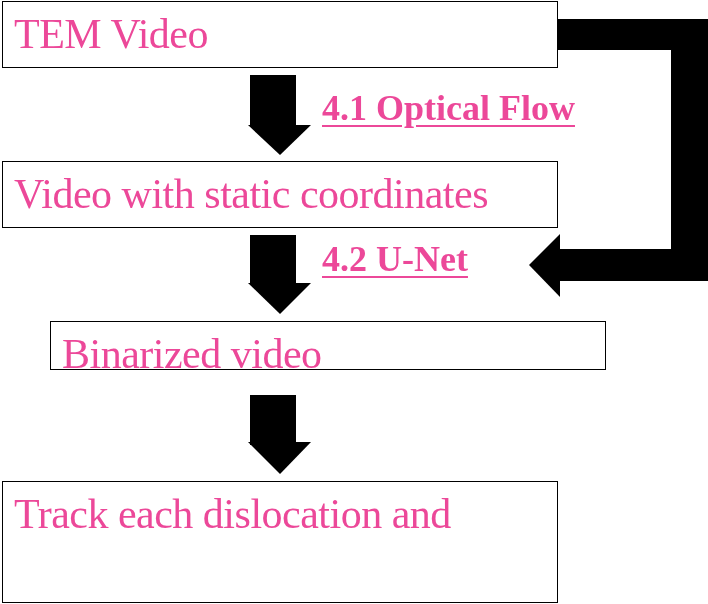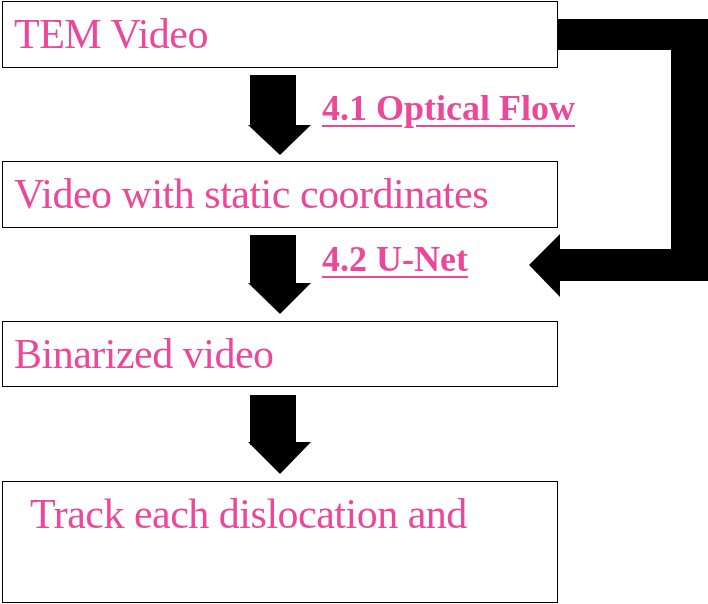--- a/index.html
+++ b/index.html
@@ -43,21 +43,21 @@
   </div>
 
   <span class="label" style="left:322px;top:88px;text-align:right;">4.1 Optical Flow</span>
 
   <div class="box" style="top:161px;height:67px;text-align:right;">
     <span class="box-text" style="top:6px;">Video with static coordinates</span>
   </div>
 
   <span class="label" style="left:322px;top:239px;">4.2 U-Net</span>
 
-  <div class="box" style="top:321px;height:66px;">
+  <div class="box" style="top:321px;height:49px;margin-left:48px;">
     <span class="box-text" style="top:6px;">Binarized video</span>
   </div>
 
 
   <div class="box" style="top:481px;height:122px;">
-    <span class="box-text" style="top:6px;margin-left:16px;">Track each dislocation and</span>
+    <span class="box-text" style="top:6px;">Track each dislocation and</span>
   </div>
 </div>
 
 </body></html>

